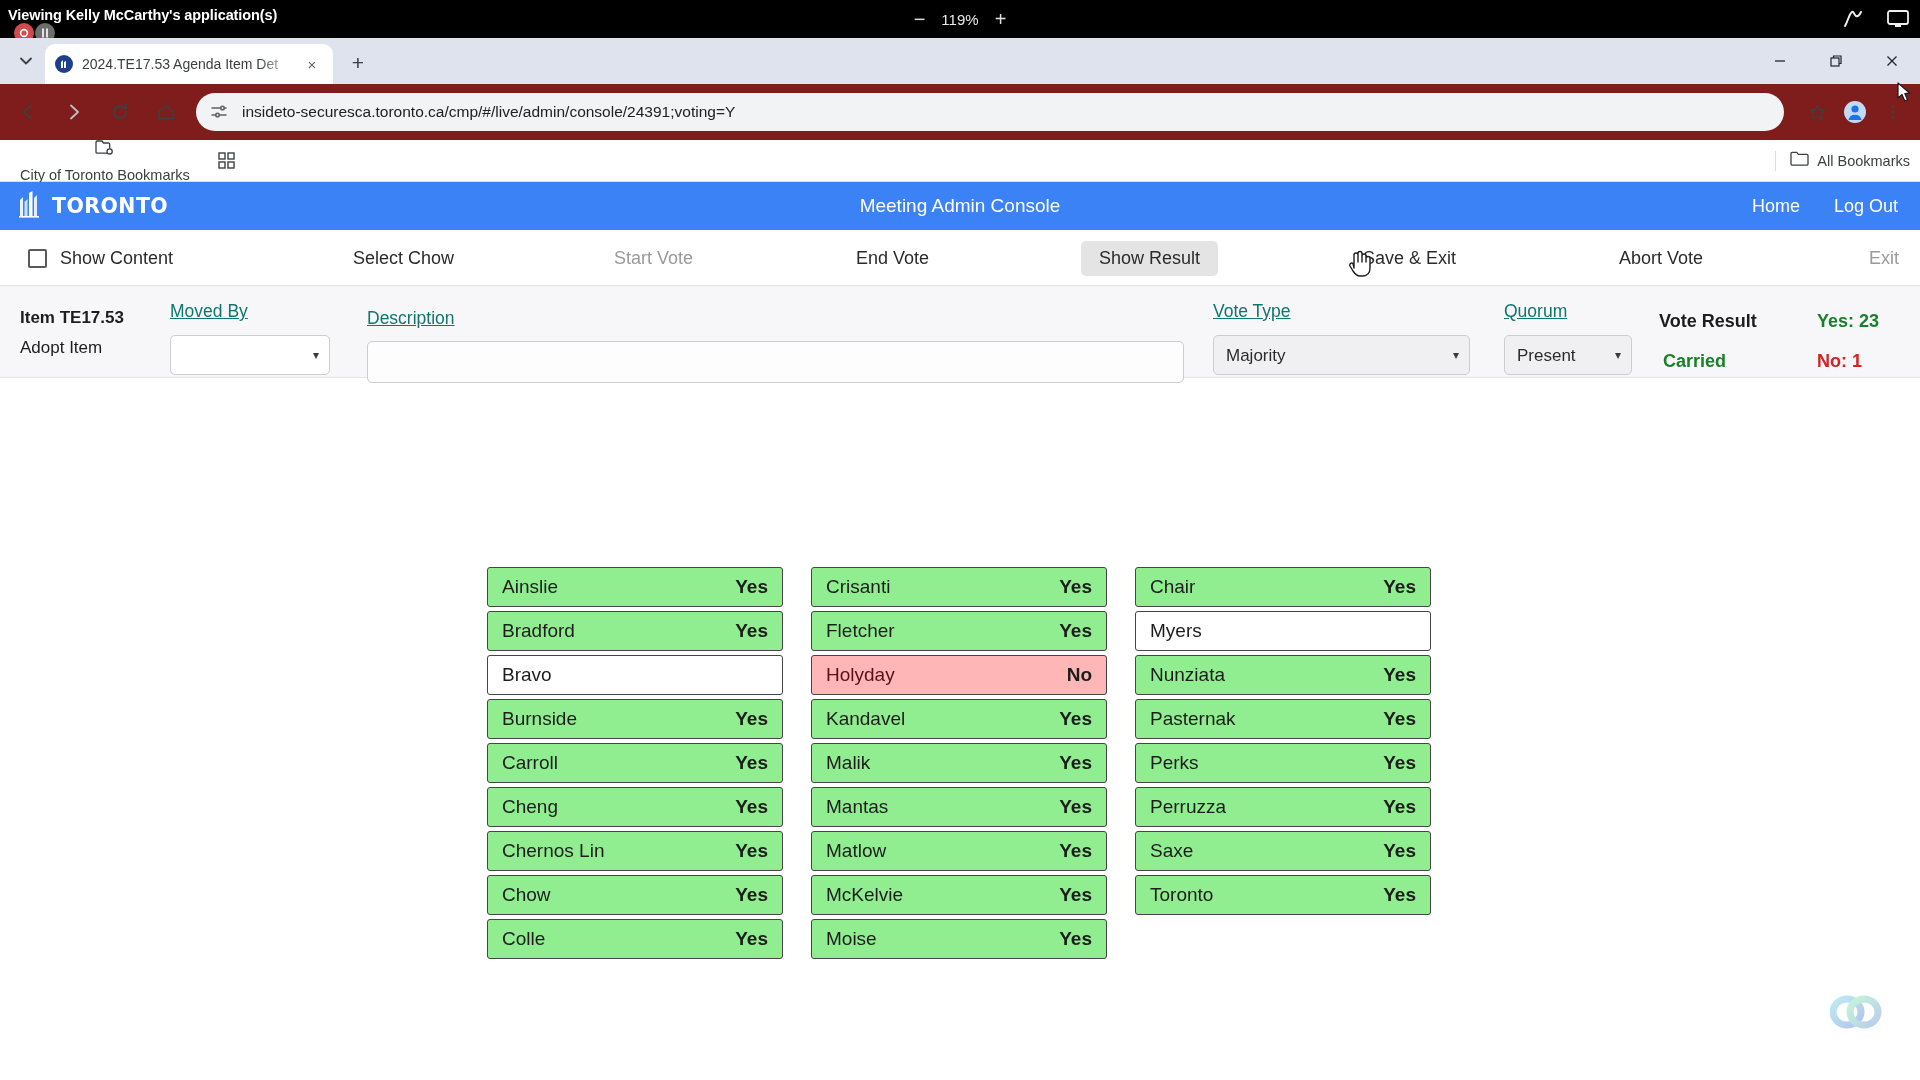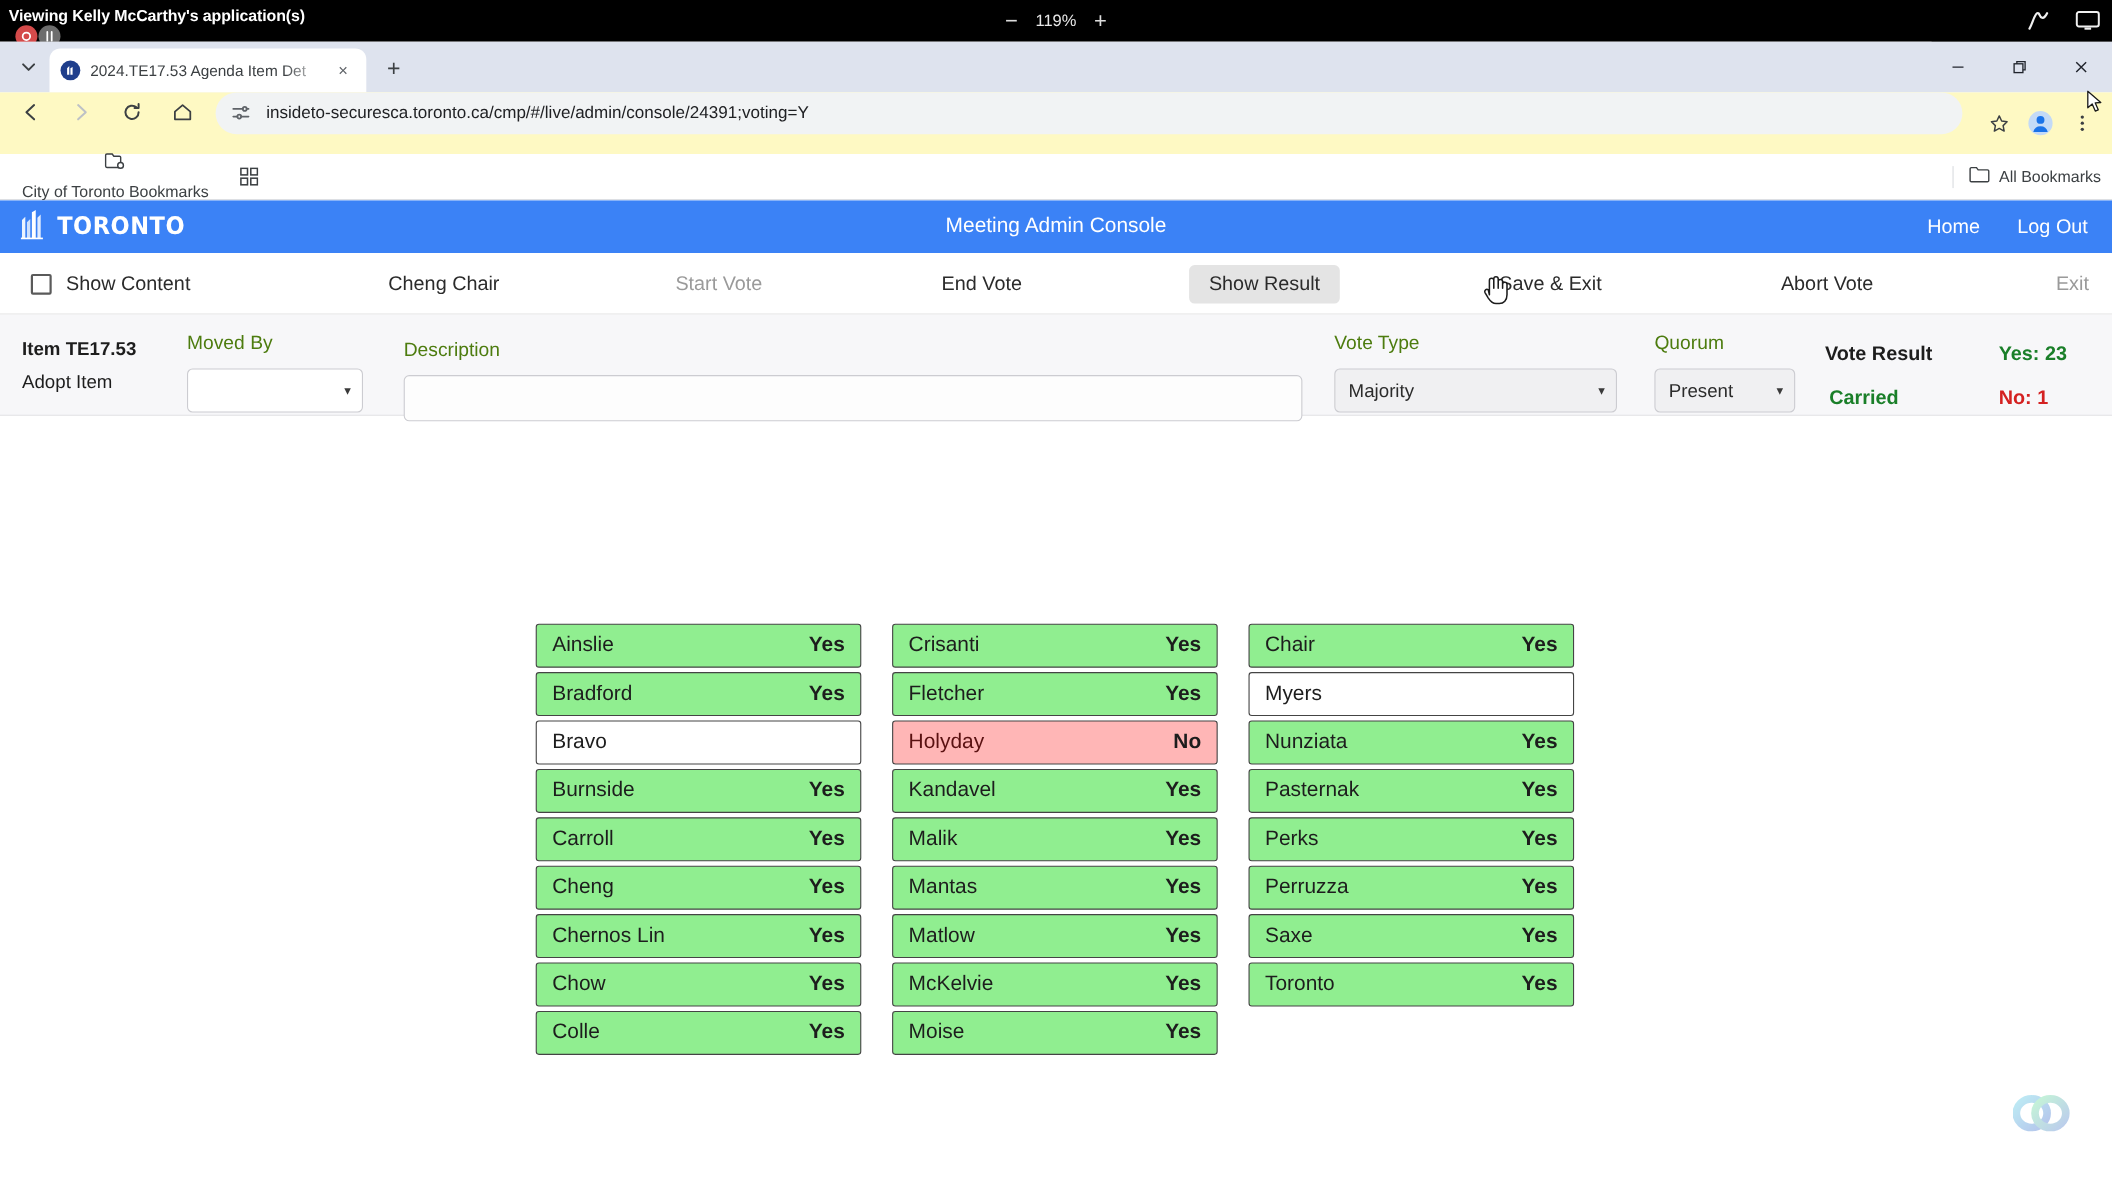--- a/index.html
+++ b/index.html
@@ -89,21 +89,21 @@
     display: flex; align-items: stretch;
   }
   .win-btn {
     width: 56px; display: flex; align-items: center; justify-content: center;
     color: #20242c;
   }
 
   
   .toolbar {
     position: absolute; left: 0; top: 46px; width: 1920px; height: 56px;
-    background: #fef9c3; display: flex; 
+    background: #7f1d1d; display: flex; align-items: center;
   }
   .nav-btn {
     width: 36px; height: 36px; margin-left: 10px; border-radius: 50%;
     display: flex; align-items: center; justify-content: center;
     color: #3c4043;
   }
   .nav-btn.disabled { color: #bdc1c6; }
   .omnibox {
     flex: 1 1 auto; height: 38px; margin: 0 14px 0 12px;
     background: #f1f3f4; border-radius: 19px;
@@ -185,21 +185,21 @@
     flex: 0 0 auto;
   }
 
   
   .meta {
     position: relative; width: 1920px; height: 92px;
     background: #f7f7f9; border-bottom: 1px solid #e4e4e7;
   }
   .meta-item { position: absolute; top: 0; }
   .meta-label {
-    font-size: 17.5px; color: #4d7c0f; white-space: nowrap;
+    font-size: 17.5px; color: #0f766e; white-space: nowrap; text-decoration: underline;
   }
   .itm-code {
     position: absolute; left: 20px; top: 22px;
     font-size: 17px; font-weight: 700; color: #1d1d1d; white-space: nowrap;
   }
   .itm-sub {
     position: absolute; left: 20px; top: 52px;
     font-size: 17px; color: #1d1d1d; white-space: nowrap;
   }
   .sel {
@@ -467,21 +467,21 @@
         <span>Log Out</span>
       </div>
     </div>
 
     <div class="action-bar">
       <div class="act" style="left:28px">
         <span class="chk"></span>
         <span>Show Content</span>
       </div>
       <div class="act" style="left:335px">
-        <span class="pill">Cheng Chair</span>
+        <span class="pill">Select Chow</span>
       </div>
       <div class="act dim" style="left:596px">
         <span class="pill">Start Vote</span>
       </div>
       <div class="act" style="left:838px">
         <span class="pill">End Vote</span>
       </div>
       <div class="act active" style="left:1081px">
         <span class="pill">Show Result</span>
       </div>

